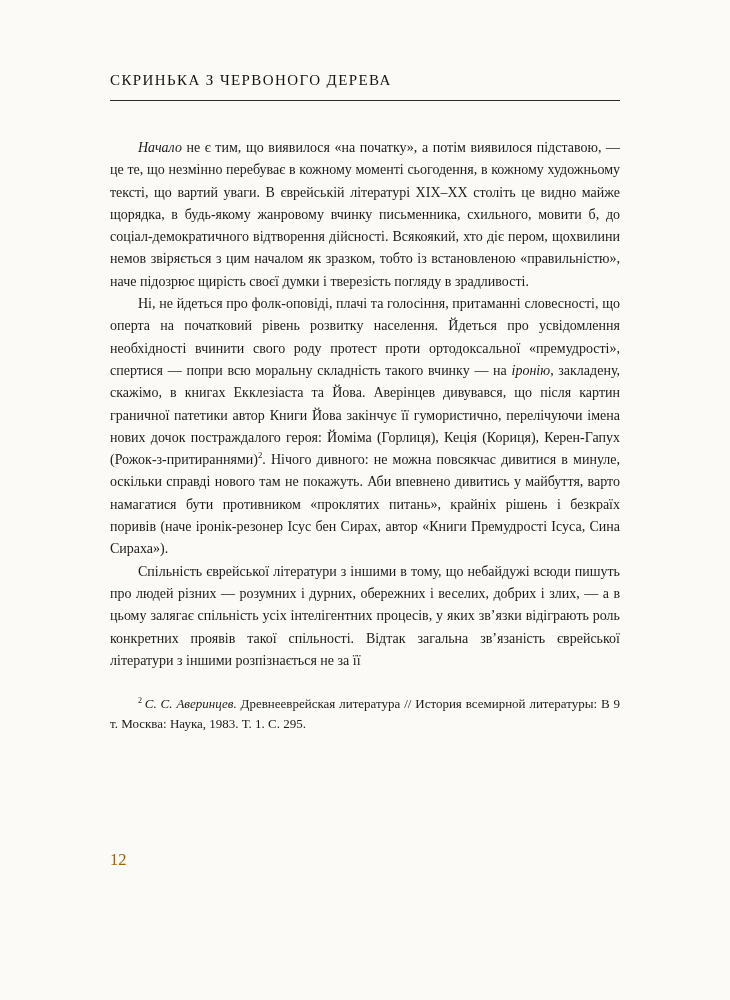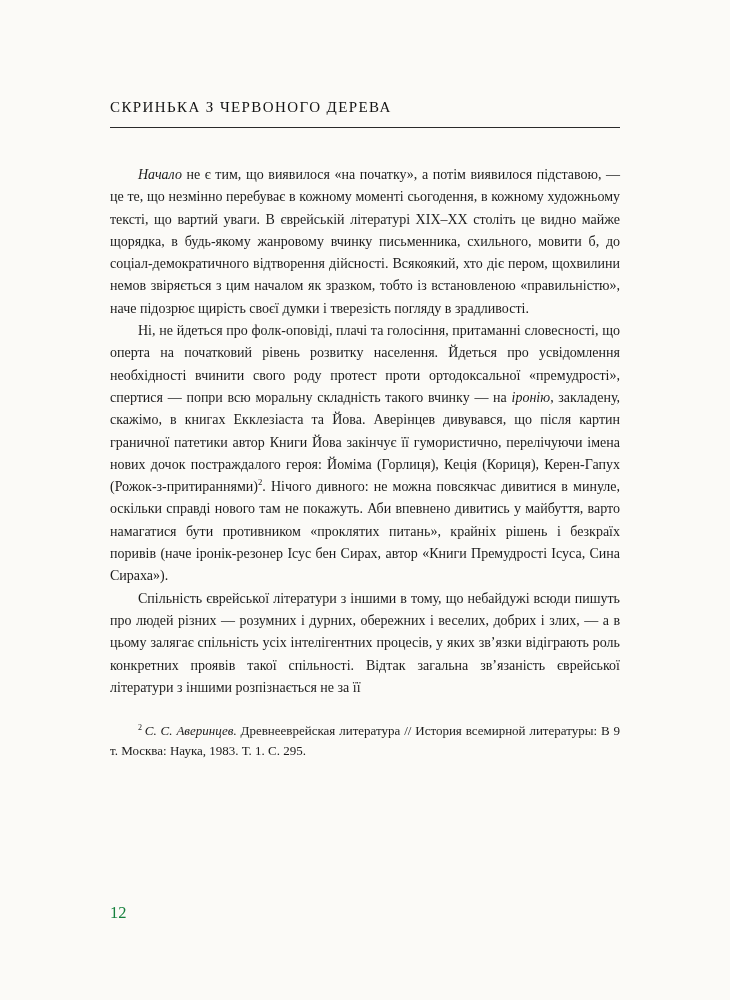--- a/index.html
+++ b/index.html
@@ -19,21 +19,20 @@
     overflow: hidden;
   }
   .running-header {
     margin: 0 0 36px 0;
   }
   .header-title {
     font-size: 15px;
     letter-spacing: 1.4px;
     font-weight: 400;
     color: #141414;
-    margin-top: 27px;
   }
   .header-rule {
     border: none;
     border-top: 1px solid #2a2a2a;
     margin: 11px 0 0 0;
   }
   .body-text {
     font-size: 14px;
     line-height: 22.3px;
     text-align: justify;
@@ -52,23 +51,23 @@
     margin-top: 22px;
     font-size: 13px;
     line-height: 20px;
     text-align: justify;
     text-indent: 28px;
   }
   .fn-marker { margin-right: 0.35em; }
   .page-number {
     position: absolute;
     left: 110px;
-    top: 903px;
+    top: 850px;
     font-size: 16.5px;
-    color: #15803d;
+    color: #a16207;
   }
 </style>
 </head>
 <body>
 
 <div class="page">
 
   <header class="running-header">
     <div class="header-title">СКРИНЬКА З ЧЕРВОНОГО ДЕРЕВА</div>
     <hr class="header-rule">

